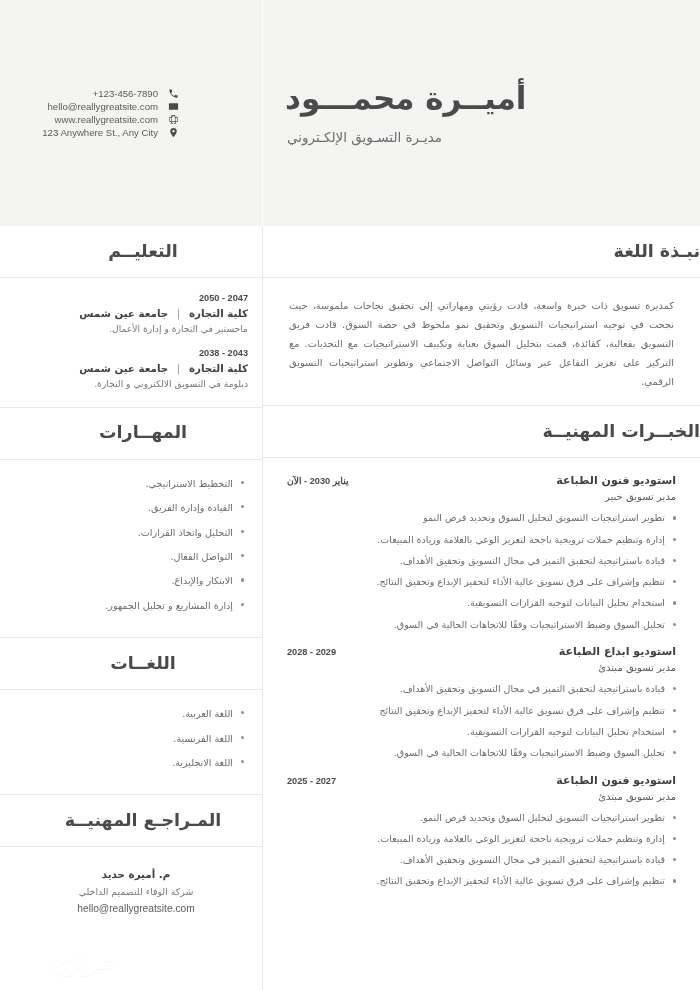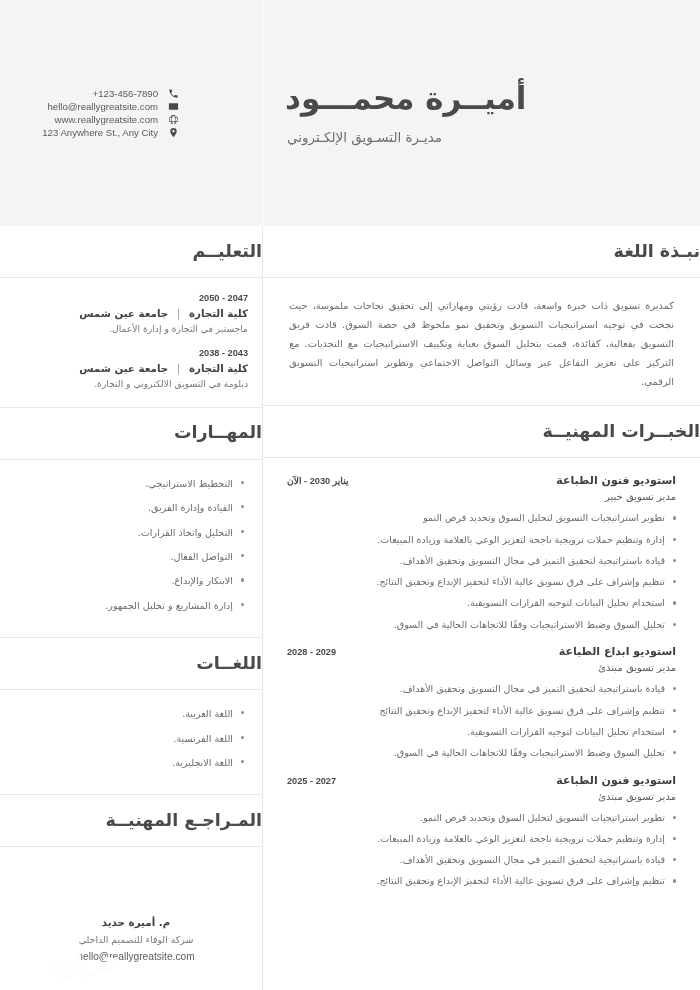--- a/index.html
+++ b/index.html
@@ -73,21 +73,21 @@
   .sec-head {
     border-bottom:1px solid #e9e9e8;
     display:flex; align-items:center; justify-content:flex-start;
     height:52px;
   }
   .sec-head .htxt {
     font-size:17.5px; font-weight:700; color:#4a4a4a;
     white-space:nowrap; line-height:1;
   }
   .col-left .sec-head  { padding:0 0 0 22px; justify-content:flex-start; }
-  .col-right .sec-head { padding:0 0 0 24px; justify-content:flex-start; }
+  .col-right .sec-head { padding:0 0 0 24px; justify-content:center; }
 
   .sec-body { padding:16px 22px 14px 22px; }
   .col-right .sec-body { padding:15px 14px 14px 24px; }
 
   .rule { height:1px; background:#e9e9e8; width:100%; }
 
   
   .about-text {
     font-size:9.8px; line-height:1.95; color:#6a6a6a;
     text-align:justify; text-align-last:right;
@@ -134,21 +134,21 @@
     font-size:9.6px; color:#6a6a6a; line-height:1.4;
     margin-bottom:11px; padding-right:13px; position:relative;
     text-align:right;
   }
   .side-list li::before {
     content:""; position:absolute; right:2px; top:4px;
     width:3.2px; height:3.2px; border-radius:50%; background:#8c8c8c;
   }
 
   
-  .ref-block { text-align:center; padding-top:6px;margin-top:48px; }
+  .ref-block { text-align:center; padding-top:6px; }
   .ref-name { font-size:10.3px; font-weight:700; color:#3f3f3f; margin-bottom:6px; }
   .ref-company { font-size:9.4px; color:#787878; margin-bottom:6px; }
   .ref-email {
     font-size:10.2px; color:#5c5c5c; direction:ltr;
     font-family:"Liberation Sans", sans-serif;
   }
 
   
   .watermark {
     position:absolute; bottom:14px; left:52px;

